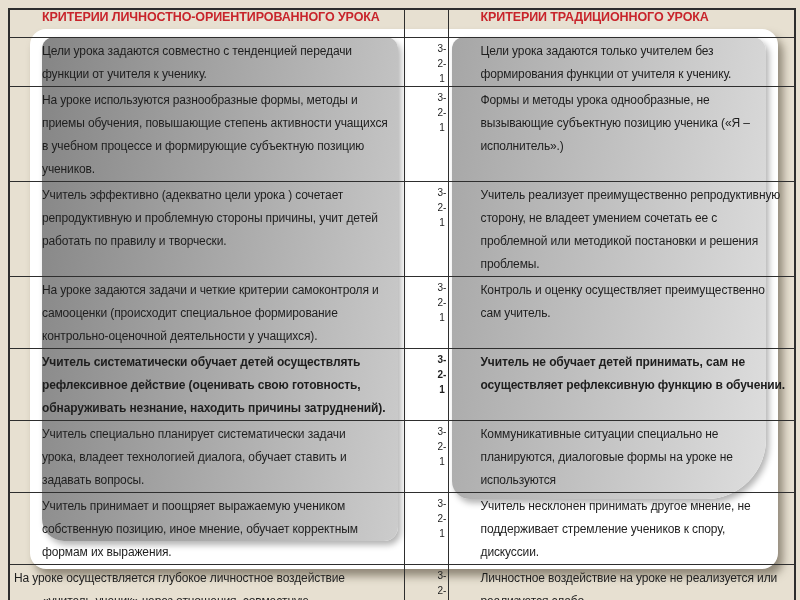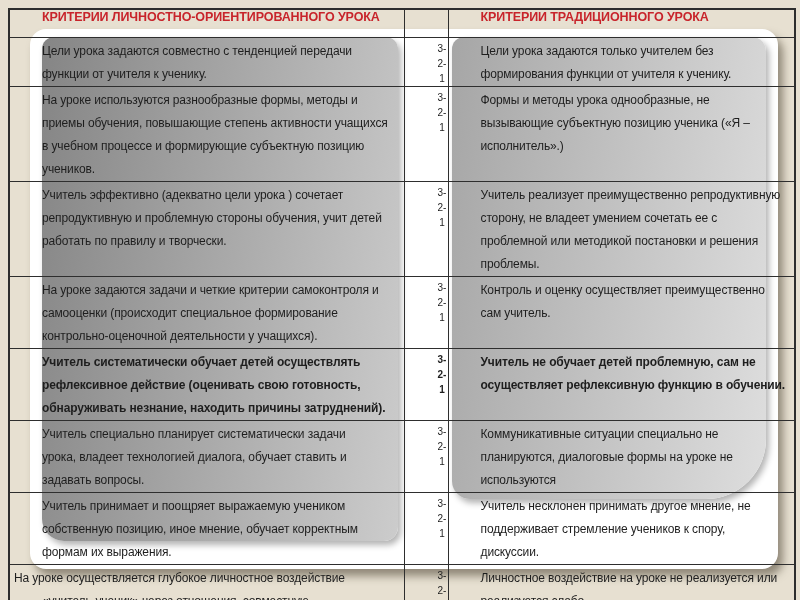--- a/index.html
+++ b/index.html
@@ -91,42 +91,42 @@
 приемы обучения, повышающие степень активности учащихся
 в учебном процессе и формирующие субъектную позицию
 учеников.</td>
       <td class="score-cell">3-2-1</td>
       <td class="text-cell">Формы и методы урока однообразные, не
 вызывающие субъектную позицию ученика («Я –
 исполнитель».)</td>
     </tr>
     <tr class="r4">
       <td class="text-cell">Учитель эффективно (адекватно цели урока ) сочетает
-репродуктивную и проблемную стороны обучения, учит детей
+репродуктивную и проблемную стороны причины, учит детей
 работать по правилу и творчески.</td>
       <td class="score-cell">3-2-1</td>
       <td class="text-cell">Учитель реализует преимущественно репродуктивную
 сторону, не владеет умением сочетать ее с
 проблемной или методикой постановки и решения
 проблемы.</td>
     </tr>
     <tr class="r5">
       <td class="text-cell">На уроке задаются задачи и четкие критерии самоконтроля и
 самооценки (происходит специальное формирование
 контрольно-оценочной деятельности у учащихся).</td>
       <td class="score-cell">3-2-1</td>
       <td class="text-cell">Контроль и оценку осуществляет преимущественно
 сам учитель.</td>
     </tr>
     <tr class="r6">
       <td class="text-cell">Учитель систематически обучает детей осуществлять
 рефлексивное действие (оценивать свою готовность,
 обнаруживать незнание, находить причины затруднений).</td>
       <td class="score-cell">3-2-1</td>
-      <td class="text-cell">Учитель не обучает детей проблемную, сам не
+      <td class="text-cell">Учитель не обучает детей принимать, сам не
 осуществляет рефлексивную функцию в обучении.</td>
     </tr>
     <tr class="r7">
       <td class="text-cell">Учитель специально планирует систематически задачи
 урока, владеет технологией диалога, обучает ставить и
 задавать вопросы.</td>
       <td class="score-cell">3-2-1</td>
       <td class="text-cell">Коммуникативные ситуации специально не
 планируются, диалоговые формы на уроке не
 используются</td>

